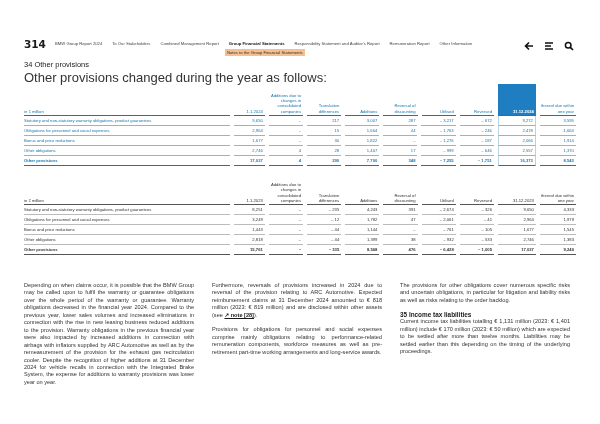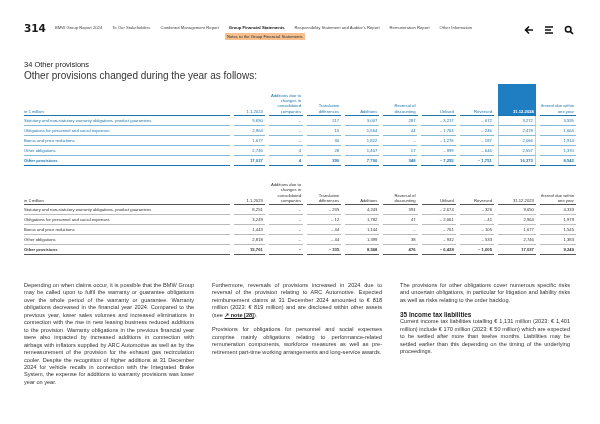--- a/index.html
+++ b/index.html
@@ -1,29 +1,29 @@
 <!DOCTYPE html>
 <html><head>
 <meta charset="utf-8">
 <style>
   * { box-sizing: border-box; margin: 0; padding: 0; }
   html, body { width: 600px; height: 424px; background: #ffffff; overflow: hidden; }
   body { font-family: "Liberation Sans", sans-serif; color: #262626; position: relative; }
 
-  .topbar { position: absolute; top: 0; left: 0; width: 600px; height: 40px; }
+  .topbar { position: absolute; top: 16px; left: 0; width: 600px; height: 40px; }
   .page-num { position: absolute; left: 24px; top: 22px; font-size: 10.5px; font-weight: bold; color: #1a1a1a; font-family: "DejaVu Sans", sans-serif; }
   .nav { position: absolute; left: 55px; top: 25px; display: flex; gap: 10px; font-size: 4.2px; color: #444; white-space: nowrap; }
   .nav .item { cursor: pointer; }
   .nav .item.active { font-weight: bold; color: #111; }
   .subnav { position: absolute; left: 225px; top: 33px; background: #f7bf8d; font-size: 4.2px; padding: 1px 2px; color: #333; cursor: pointer; }
   .icons { position: absolute; right: 26px; top: 21px; display: flex; gap: 10px; align-items: center; }
   .icons .ic { width: 10px; height: 10px; display: inline-block; cursor: pointer; }
 
   .section-title { position: absolute; left: 24px; top: 60px; font-size: 7.5px; font-weight: normal; color: #1a1a1a; }
-  .section-sub { position: absolute; left: 24px; top: 70px; font-size: 10px; color: #333; }
+  .section-sub { position: absolute; left: 24px; top: 70px; font-size: 13px; color: #333; }
 
   .tbl { position: absolute; left: 24px; width: 552px; font-size: 4.2px; color: #1a75ad; }
   .tbl.t2 { color: #333; }
   .row { display: flex; align-items: flex-end; height: 10px; }
   .row .c { text-align: right; padding-right: 2px; margin-left: 4px; border-bottom: 1px solid #86b9d6; height: 100%; display: flex; align-items: center; justify-content: flex-end; }
   .tbl.t2 .row .c { border-bottom: 1px solid #bbbbbb; }
   .row .c.label { text-align: left; justify-content: flex-start; margin-left: 0; }
   .row.head { height: auto; }
   .row.head .c { height: auto; align-items: flex-end; padding-bottom: 1px; line-height: 5.3px; border-bottom: 1.2px solid #1a75ad; }
   .tbl.t2 .row.head .c { border-bottom: 1.2px solid #555; }

